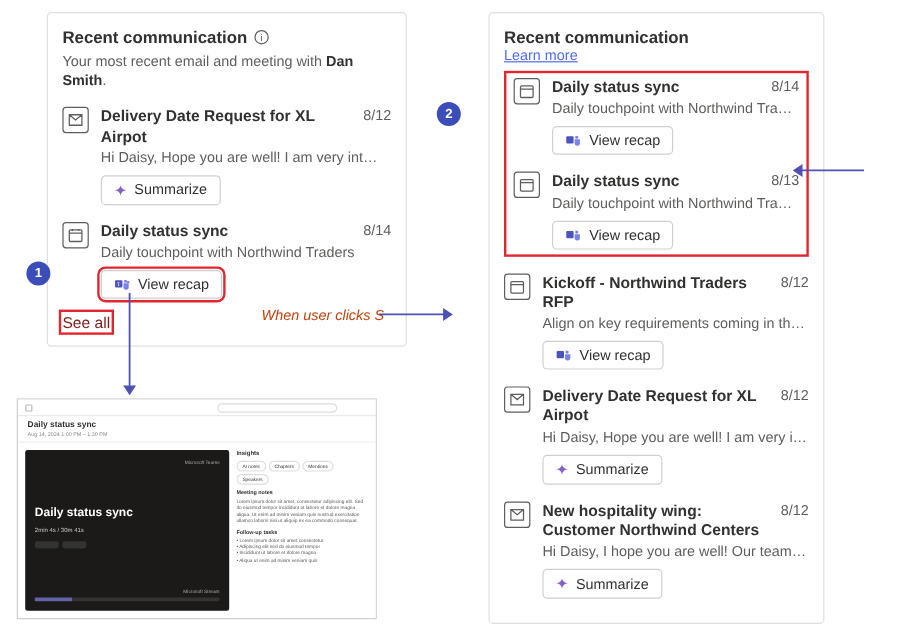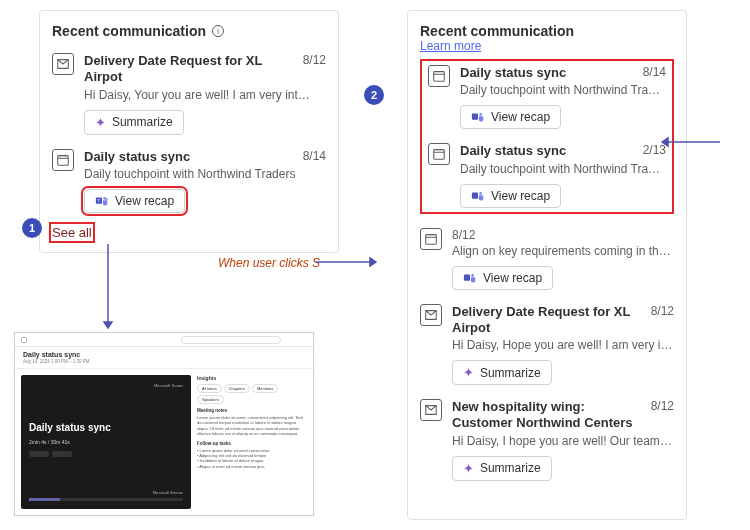--- a/index.html
+++ b/index.html
@@ -118,34 +118,37 @@
     .group-highlight { border: 2px solid #e3262d; padding: 4px 6px; margin-top: 6px; }
   </style>
 </head>
 <body>
 
 <div class="panel panel-left">
   <div class="header-row">
     <div class="header-title">Recent communication</div>
     <div class="info-icon">i</div>
   </div>
+  <div class="subtext">
+    <span>Your most recent email and meeting with </span><b>Dan Smith</b><span>.</span>
+  </div>
 
   
   <div class="item">
     <div class="item-icon mail-icon">
       <svg viewBox="0 0 16 16">
           <path d="M2 3h12v10H2z M2 3l6 5 6-5" stroke="#605e5c" stroke-width="1.2" fill="none"></path>
         </svg>
     </div>
     <div class="item-body">
       <div class="item-title-row">
         <div class="item-title">Delivery Date Request for XL Airpot</div>
         <div class="item-date">8/12</div>
       </div>
-      <div class="item-preview">Hi Daisy, Your you are well! I am very int…</div>
+      <div class="item-preview">Hi Daisy, Hope you are well! I am very int…</div>
       <button class="pill">
         <span class="sparkle">✦</span>
         <span>Summarize</span>
       </button>
     </div>
   </div>
 
   
   <div class="item">
     <div class="item-icon">
@@ -219,21 +222,21 @@
     <div class="item">
       <div class="item-icon">
         <svg viewBox="0 0 16 16" width="14" height="14">
             <rect x="2" y="3" width="12" height="11" rx="1" stroke="#605e5c" stroke-width="1.2" fill="none"></rect>
             <line x1="2" y1="6" x2="14" y2="6" stroke="#605e5c" stroke-width="1.2"></line>
           </svg>
       </div>
       <div class="item-body">
         <div class="item-title-row">
           <div class="item-title">Daily status sync</div>
-          <div class="item-date">2/13</div>
+          <div class="item-date">8/13</div>
         </div>
         <div class="item-preview">Daily touchpoint with Northwind Traders</div>
         <button class="pill">
           <span class="teams-icon">
               <svg viewBox="0 0 16 16" width="14" height="14">
                 <rect x="1" y="4" width="7" height="7" rx="1" fill="#4b53bc"></rect>
                 <circle cx="11" cy="5" r="1.5" fill="#7b83eb"></circle>
                 <path d="M9 7h5v4a2 2 0 0 1-2 2h-1a2 2 0 0 1-2-2z" fill="#7b83eb"></path>
               </svg>
             </span>
@@ -246,20 +249,21 @@
   
   <div class="item">
     <div class="item-icon">
       <svg viewBox="0 0 16 16" width="14" height="14">
           <rect x="2" y="3" width="12" height="11" rx="1" stroke="#605e5c" stroke-width="1.2" fill="none"></rect>
           <line x1="2" y1="6" x2="14" y2="6" stroke="#605e5c" stroke-width="1.2"></line>
         </svg>
     </div>
     <div class="item-body">
       <div class="item-title-row">
+        <div class="item-title">Kickoff - Northwind Traders RFP</div>
         <div class="item-date">8/12</div>
       </div>
       <div class="item-preview">Align on key requirements coming in the R…</div>
       <button class="pill">
         <span class="teams-icon">
             <svg viewBox="0 0 16 16" width="14" height="14">
               <rect x="1" y="4" width="7" height="7" rx="1" fill="#4b53bc"></rect>
               <circle cx="11" cy="5" r="1.5" fill="#7b83eb"></circle>
               <path d="M9 7h5v4a2 2 0 0 1-2 2h-1a2 2 0 0 1-2-2z" fill="#7b83eb"></path>
             </svg>

